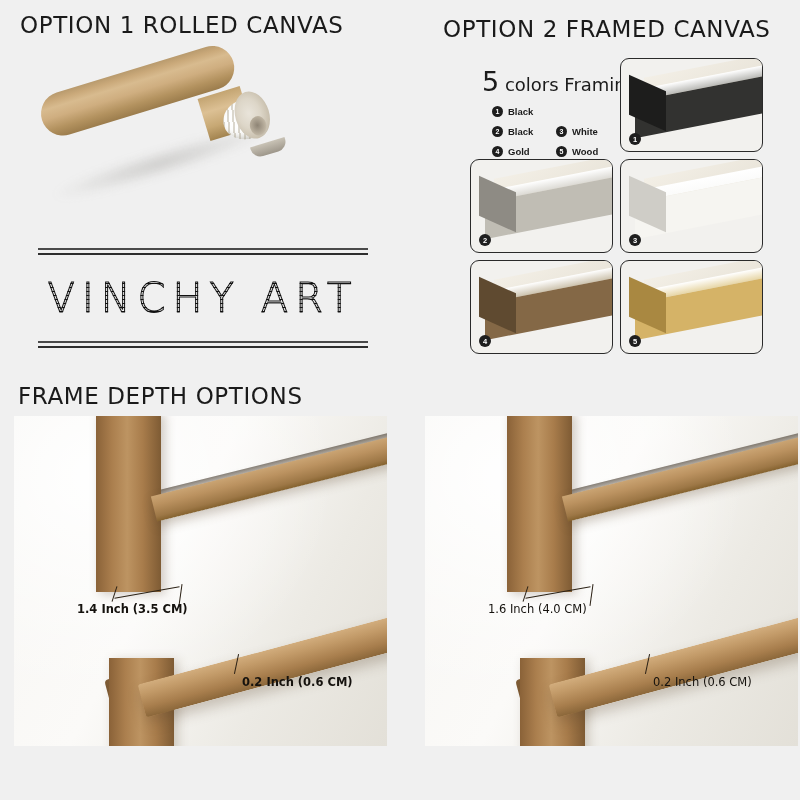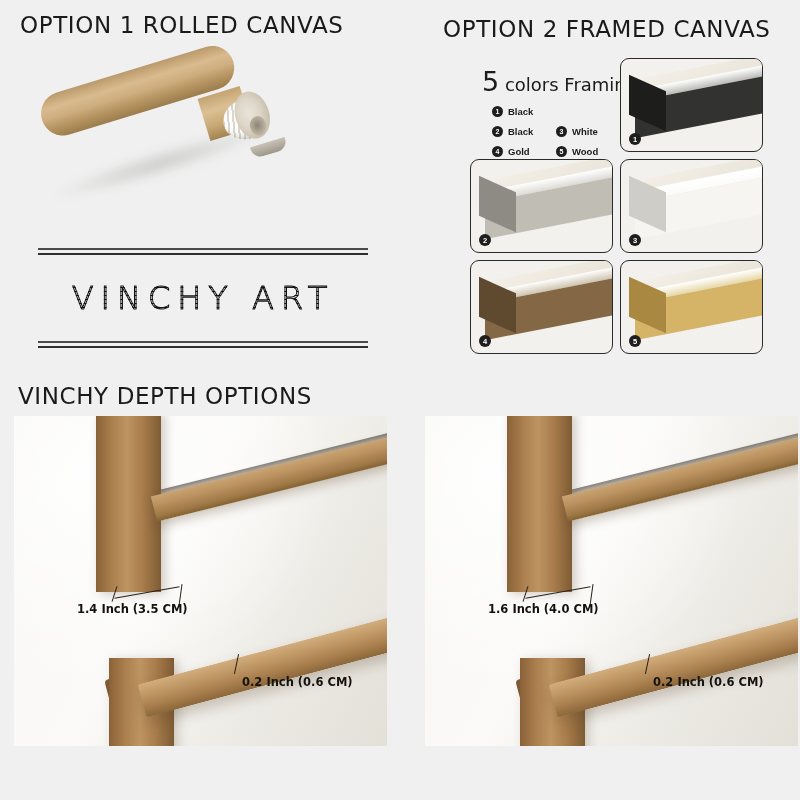--- a/index.html
+++ b/index.html
@@ -75,21 +75,21 @@
   .logo-block { position: absolute; left: 38px; top: 248px; width: 330px; height: 100px; }
   .rule-pair { position: absolute; left: 0; width: 330px; }
   .rule-pair.top { top: 0; }
   .rule-pair.bottom { bottom: 0; }
   .rule-pair i { display: block; height: 2px; background: #4a4a4a; }
   .rule-pair i + i { margin-top: 3px; background: #2e2e2e; }
   .logo-word {
     position: absolute; left: 0; top: 50%; transform: translateY(-50%);
     width: 330px; text-align: center;
     font-family: "DejaVu Sans", sans-serif;
-    font-size: 32px; font-weight: 300; letter-spacing: 7px;
+    font-size: 40px; font-weight: 300; letter-spacing: 7px;
     color: transparent;
     -webkit-text-stroke: 1px #111;
     background-image: repeating-linear-gradient(to bottom,
         #111 0 1px, transparent 1px 4px, #111 4px 5px, transparent 5px 8px);
     -webkit-background-clip: text; background-clip: text;
     white-space: nowrap;
   }
 
   
   .opt2-zone { position: absolute; left: 470px; top: 58px; width: 300px; height: 300px; }
@@ -153,21 +153,21 @@
     z-index: 3;
   }
 
   
   .depth-photo {
     position: absolute; top: 416px; width: 373px; height: 330px;
     overflow: hidden;
     background: linear-gradient(118deg, #f7f6f3 0%, #fbfaf8 42%, #eceae4 72%, #e3e0d8 100%);
   }
   #depth-left  { left: 14px; font-weight: bold; }
-  #depth-right { left: 425px; font-weight: bold; }
+  #depth-right { left: 425px; }
 
   .wall-shade {
     position: absolute; left: 0; top: 0; width: 100%; height: 100%;
     background: radial-gradient(ellipse at 22% 18%, rgba(255,255,255,.95), rgba(255,255,255,0) 58%);
   }
   .bar-vert {
     position: absolute; left: 82px; top: -4px; width: 65px; height: 180px;
     background: linear-gradient(to right, #8b6239 0%, #a87c4c 22%, #c2act 40%, #b98f5e 55%, #9c7446 78%, #7d5a33 100%);
     background-image: linear-gradient(to right, #8a6238 0%, #ab7f4e 25%, #bd9462 48%, #a87c4b 72%, #7e5b34 100%),
       repeating-linear-gradient(to bottom, rgba(90,60,30,.10) 0 3px, rgba(255,255,255,.05) 3px 7px);
@@ -332,21 +332,21 @@
           <div class="fa-canvas"></div>
           <div class="fa-lip" style="background: linear-gradient(rgb(255, 255, 255), rgb(231, 214, 166));"></div>
           <div class="fa-face" style="background: linear-gradient(rgb(201, 169, 97), rgb(201, 169, 97)); filter: brightness(1.06);"></div>
           <div class="fa-side" style="background: rgb(169, 136, 65);"></div>
         </div>
         <span class="sw-badge">5</span>
       </div>
     </div>
   </div>
 
-  <div class="heading" id="h-depth">VINCHY DEPTH OPTIONS</div>
+  <div class="heading" id="h-depth">FRAME DEPTH OPTIONS</div>
 
   <div class="depth-photo" id="depth-left">
     <div class="wall-shade"></div>
     <div class="gap-dark"></div>
     <div class="bar-vert"></div>
     <div class="bar-horiz-top"></div>
     <div class="bar-end-cap"></div>
     <div class="bar-vert-bot"></div>
     <div class="bar-horiz-bot"></div>
     <div class="lead lead-v1"></div>

